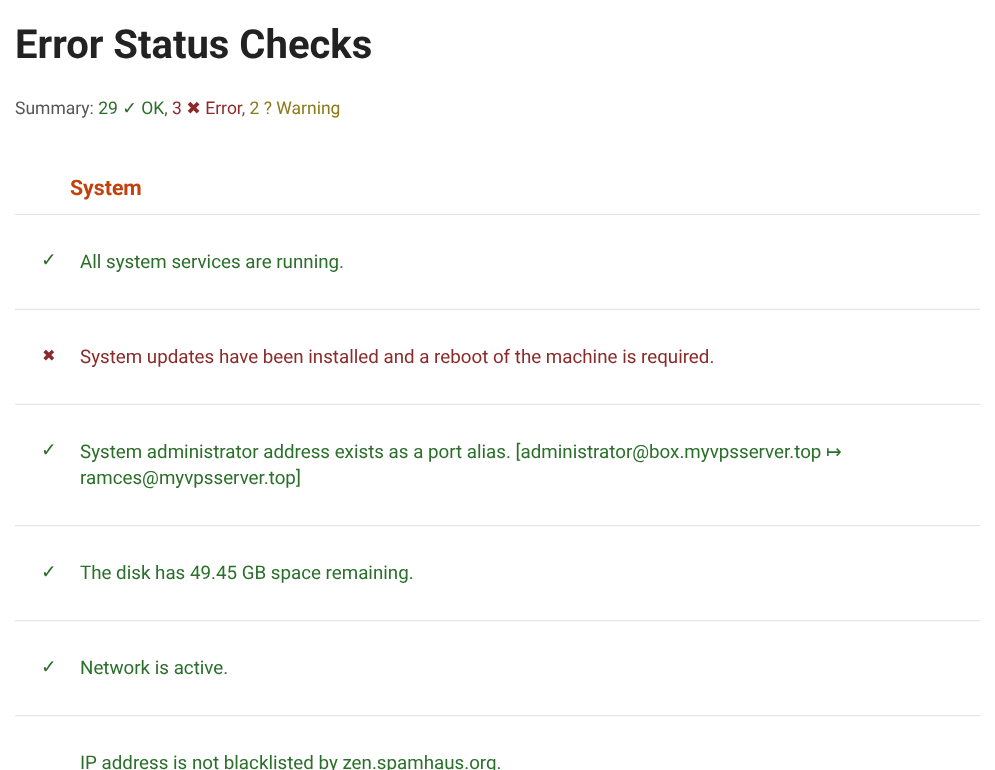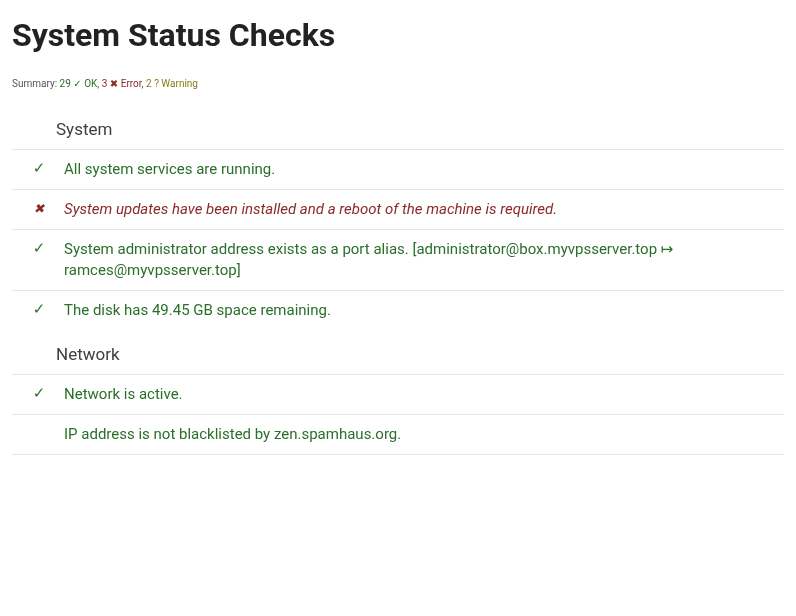--- a/index.html
+++ b/index.html
@@ -14,65 +14,65 @@
       width: 796px;
       padding: 16px 12px;
     }
     h1 {
       font-size: 32px;
       font-weight: 700;
       color: #222;
       margin-bottom: 24px;
     }
     .summary {
-      font-size: 10px;
+      font-size: 14px;
       color: #555;
-      margin-bottom: 16px;
+      margin-bottom: 32px;
     }
     .summary .ok { color: #2a6f2a; }
     .summary .err { color: #8b2a2a; }
     .summary .warn { color: #8a7a1a; }
     .section-header td {
       padding: 14px 0 10px 44px;
       font-size: 17px;
-      font-weight: 400;
-      color: #404040;
+      font-weight: 700;
+      color: #c2410c;
     }
     table {
       width: 100%;
       border-collapse: collapse;
     }
     .check-row td {
-      padding: 9px 8px;
+      padding: 27px 8px;
       border-top: 1px solid #e5e5e5;
       font-size: 15px;
       vertical-align: top;
     }
     .check-row:last-child td {
       border-bottom: 1px solid #e5e5e5;
     }
     .icon-cell {
       width: 44px;
       text-align: center;
       padding-left: 18px !important;
     }
     .msg-cell {
       line-height: 1.4;
     }
     .status-ok .icon-cell, .status-ok .msg-cell { color: #2a6f2a; }
-    .status-error .icon-cell, .status-error .msg-cell { color: #8b2a2a; font-style: italic; }
+    .status-error .icon-cell, .status-error .msg-cell { color: #8b2a2a; }
     .status-warning .icon-cell, .status-warning .msg-cell { color: #8a7a1a; }
     .icon-ok::before { content: "\2713"; }
     .icon-error::before { content: "\2716"; font-size: 13px; }
     .icon-warning::before { content: "?"; }
   </style>
 </head>
 <body>
 
-<h1>System Status Checks</h1>
+<h1>Error Status Checks</h1>
 
 <p class="summary">
   <span>Summary: </span><span class="ok"><span>29</span><span> ✓ OK</span></span><span>, </span><span class="err"><span>3</span><span> ✖ Error</span></span><span>, </span><span class="warn"><span>2</span><span> ? Warning</span></span>
 </p>
 
 <table>
   <tbody id="checks-body">
       <tr class="section-header">
         <td colspan="2">System</td>
       </tr>
@@ -85,23 +85,20 @@
         <td class="msg-cell">System updates have been installed and a reboot of the machine is required.</td>
       </tr>
       <tr class="check-row status-ok">
         <td class="icon-cell"><span class="icon-ok"></span></td>
         <td class="msg-cell">System administrator address exists as a port alias. [administrator@box.myvpsserver.top ↦ ramces@myvpsserver.top]</td>
       </tr>
       <tr class="check-row status-ok">
         <td class="icon-cell"><span class="icon-ok"></span></td>
         <td class="msg-cell">The disk has 49.45 GB space remaining.</td>
       </tr>
-      <tr class="section-header">
-        <td colspan="2">Network</td>
-      </tr>
       <tr class="check-row status-ok">
         <td class="icon-cell"><span class="icon-ok"></span></td>
         <td class="msg-cell">Network is active.</td>
       </tr>
       <tr class="check-row status-ok">
         <td class="icon-cell"></td>
         <td class="msg-cell">IP address is not blacklisted by zen.spamhaus.org.</td>
       </tr>
     </tbody>
 </table>

